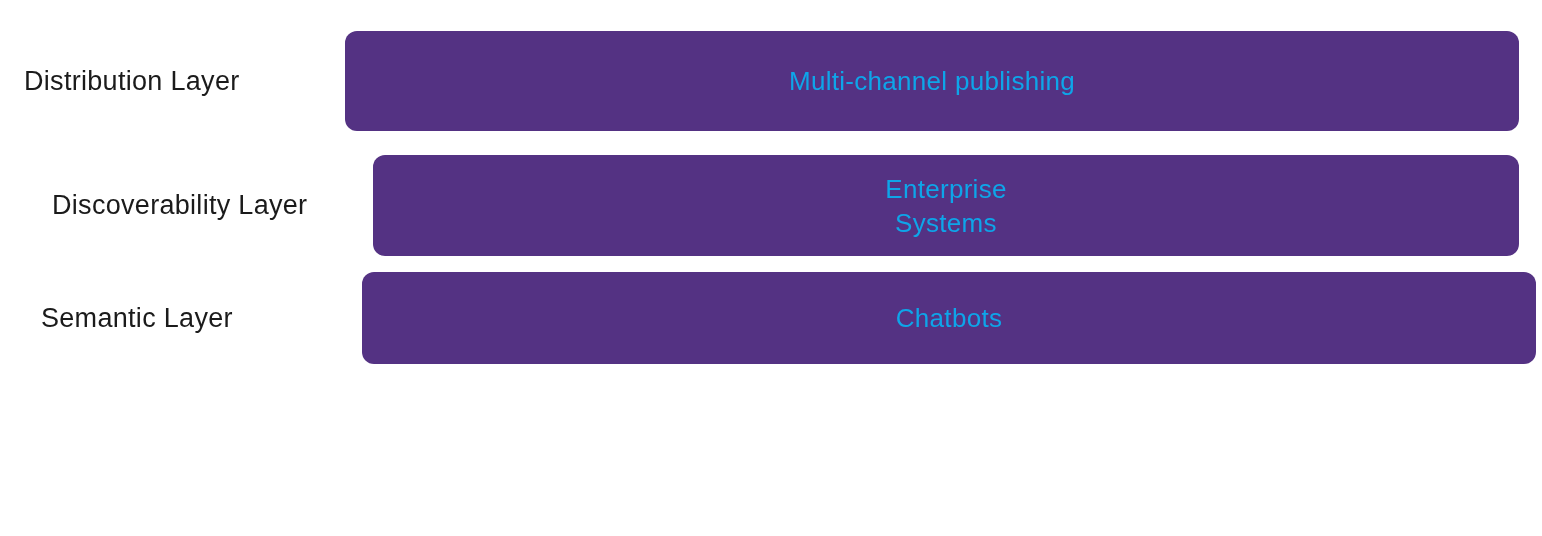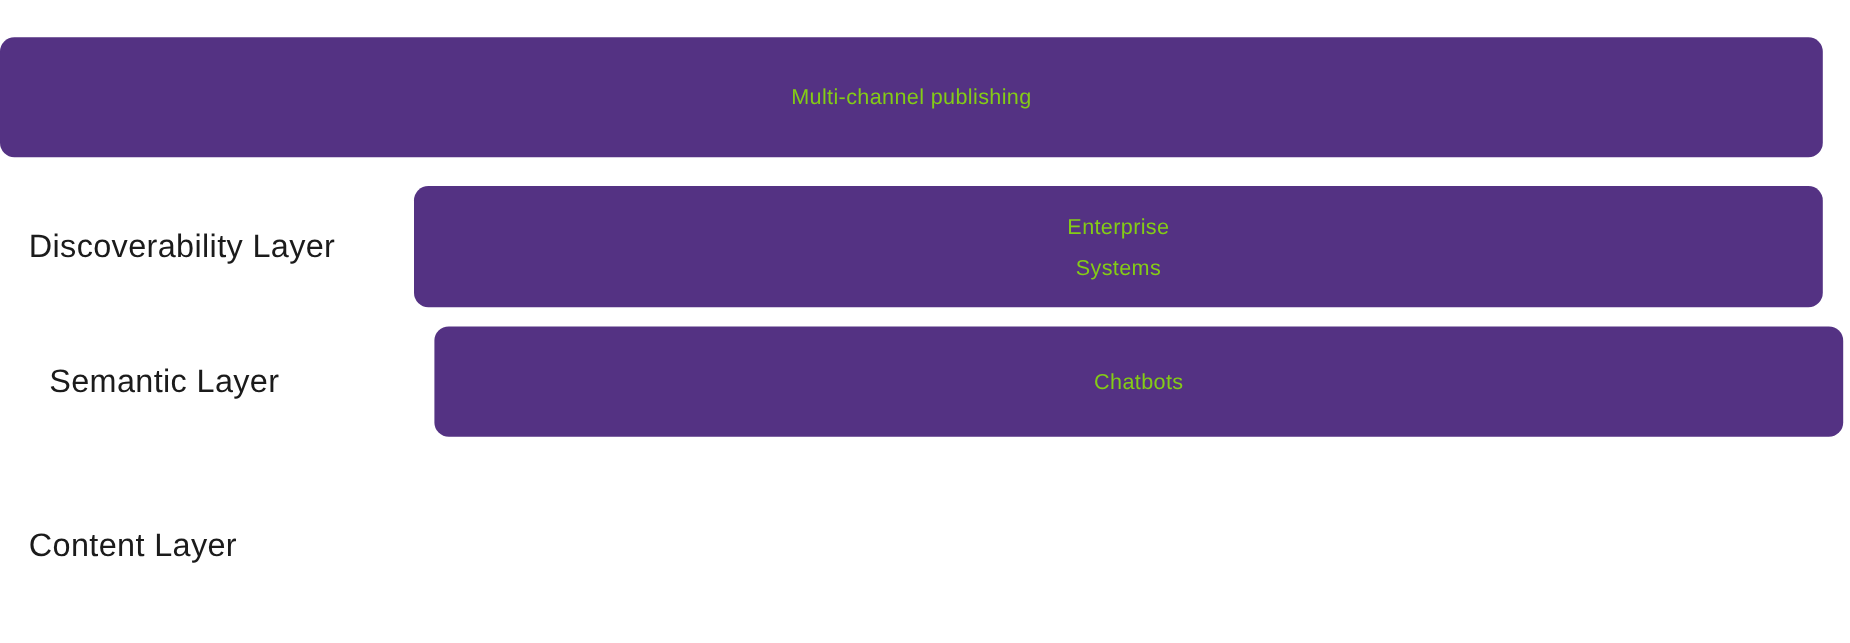--- a/index.html
+++ b/index.html
@@ -19,21 +19,21 @@
   }
   .layer-row {
     position: absolute;
     left: 0;
     width: 1542px;
     display: flex;
     box-sizing: border-box;
     padding-right: 23px;
   }
   .row-1 { top: 31px;  height: 100px; }
-  .row-2 { top: 155px; height: 101px; }
+  .row-2 { top: 155px; height: 101px; padding-left: 28px; }
   .row-3 { top: 272px; height: 92px; margin-left: 17px;  }
   .row-4 { top: 405px; height: 98px;  }
   .row-label {
     width: 345px;
     min-width: 345px;
     box-sizing: border-box;
     padding-left: 24px;
     display: flex;
     align-items: center;
     font-size: 27px;
@@ -48,34 +48,35 @@
     gap: 24px;
   }
   .layer-box {
     flex: 1;
     background: #543283;
     border-radius: 12px;
     display: flex;
     align-items: center;
     justify-content: center;
     text-align: center;
-    color: #84cc16;
-    font-size: 18px;
+    color: #0ea5e9;
+    font-size: 26px;
     font-weight: 500;
     letter-spacing: 0.3px;
     line-height: 34px;
     white-space: pre-line;
   }
 </style>
 </head>
 <body>
 
 <div class="canvas">
 
   <div class="layer-row row-1">
+    <div class="row-label">Distribution Layer</div>
     <div class="row-boxes">
       <div class="layer-box">Multi-channel publishing</div>
     </div>
   </div>
 
   <div class="layer-row row-2">
     <div class="row-label">Discoverability Layer</div>
     <div class="row-boxes">
       <div class="layer-box">Enterprise
 Systems</div>
@@ -83,16 +84,15 @@
   </div>
 
   <div class="layer-row row-3">
     <div class="row-label">Semantic Layer</div>
     <div class="row-boxes">
       <div class="layer-box">Chatbots</div>
     </div>
   </div>
 
   <div class="layer-row row-4">
-    <div class="row-label">Content Layer</div>
   </div>
 
 </div>
 
 </body></html>

